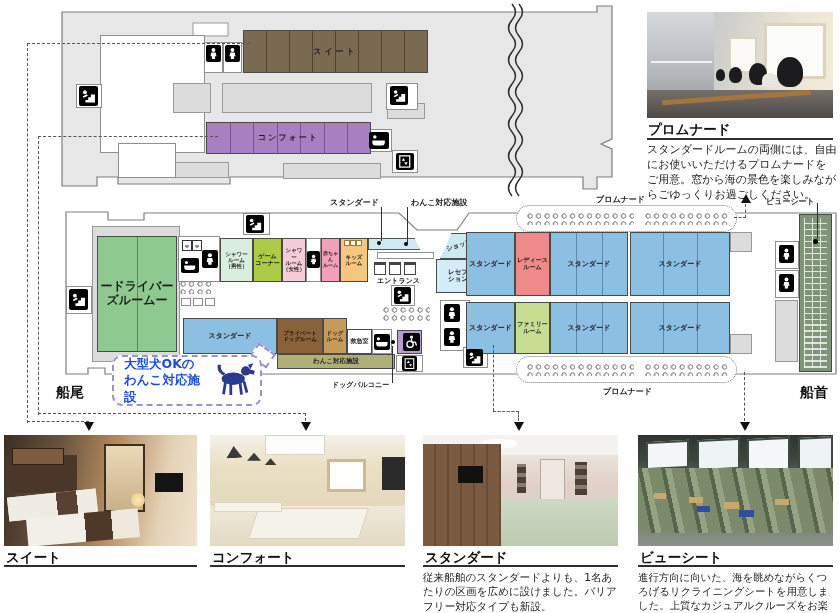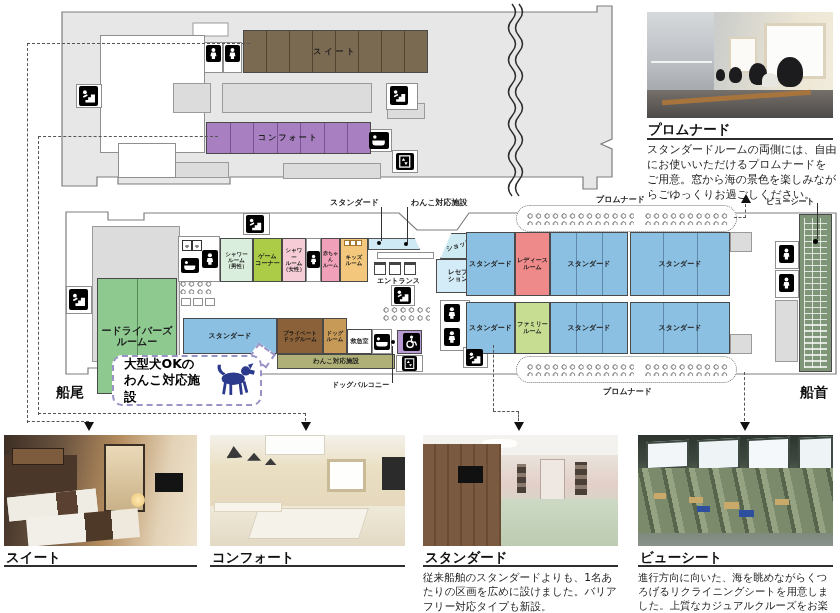--- a/index.html
+++ b/index.html
@@ -31,21 +31,21 @@
                           repeating-linear-gradient(90deg, rgba(255,255,255,.75) 0 1.5px, transparent 1.5px 8px);}
   .washer{position:absolute;width:8px;height:9px;border:1px solid #333;z-index:20;
           background:radial-gradient(circle at 50% 58%, #8a8a8a 1.6px, transparent 1.8px),#fff;}
   .ctable{position:absolute;width:10px;height:11px;border:1px solid #444;z-index:20;
           background:linear-gradient(#444 0 2px, #fff 2px);}
   .toy{position:absolute;width:4px;height:4px;border:1px solid #a5762e;background:#fff;z-index:20;}
   .bubble{position:absolute;left:112px;top:355px;width:150px;height:51px;background:#fff;border:2.5px dashed #9a93c8;
           border-radius:10px;z-index:50;box-sizing:border-box;display:flex;align-items:center;}
   .bubble-tail{position:absolute;left:252px;top:347px;width:17px;height:13px;background:#fff;border:2px dashed #9a93c8;
           transform:rotate(35deg);z-index:49;}
-  .bubble-text{font-size:12.5px;font-weight:bold;color:#000000;line-height:1.3;padding-left:10px;white-space:pre-line;}
+  .bubble-text{font-size:12.5px;font-weight:bold;color:#1d4ed8;line-height:1.3;padding-left:10px;white-space:pre-line;}
   .sec-title{position:absolute;font-size:13.5px;font-weight:bold;color:#111;z-index:5;}
   .rule{position:absolute;height:2px;background:#2e2e2e;z-index:5;}
   .sec-desc{position:absolute;font-size:10.6px;line-height:1.36;color:#222;z-index:5;}
   .photo{position:absolute;overflow:hidden;z-index:4;background:#ccc;}
   .ph{position:absolute;}
   .chairblob{position:absolute;background:#1c1c1e;border-radius:50% 50% 42% 42%;}
 </style>
 </head>
 <body>
 
@@ -164,21 +164,21 @@
         <use href="#sym-elev"></use>
       </svg>
     </div>
 
   <div class="gblk" style="left:92px;top:226px;width:88px;height:136px"></div>
   <div class="gblk" style="left:730px;top:232px;width:22px;height:20px"></div>
   <div class="gblk" style="left:730px;top:334px;width:22px;height:20px"></div>
   <div class="gblk" style="left:775px;top:300px;width:23px;height:62px"></div>
   <div class="gblk" style="left:462px;top:259px;width:9px;height:34px"></div>
 
-  <div class="room" style="left: 97px; top: 236px; width: 80px; height: 116px; font-size: 10px; background-image: linear-gradient(90deg, transparent 0px, transparent 39px, rgba(20, 60, 20, 0.45) 39px, rgba(20, 60, 20, 0.45) 40px, transparent 40px); background-color: rgb(142, 201, 143); margin-top: 42px;">
+  <div class="room" style="left: 97px; top: 236px; width: 80px; height: 116px; font-size: 12px; background-image: linear-gradient(90deg, transparent 0px, transparent 39px, rgba(20, 60, 20, 0.45) 39px, rgba(20, 60, 20, 0.45) 40px, transparent 40px); background-color: rgb(142, 201, 143);">
     <span>ードライバーズルームー</span></div>
 
   <div class="wblk" style="left:66px;top:286px;width:26px;height:28px"></div>
   <div class="picon" style="left:69px;top:289px;width:19px;height:21px">
       <svg viewBox="0 0 12 12">
         <use href="#sym-stairs"></use>
       </svg>
     </div>
 
   <div class="wblk" style="left:178px;top:236px;width:42px;height:46px"></div>

